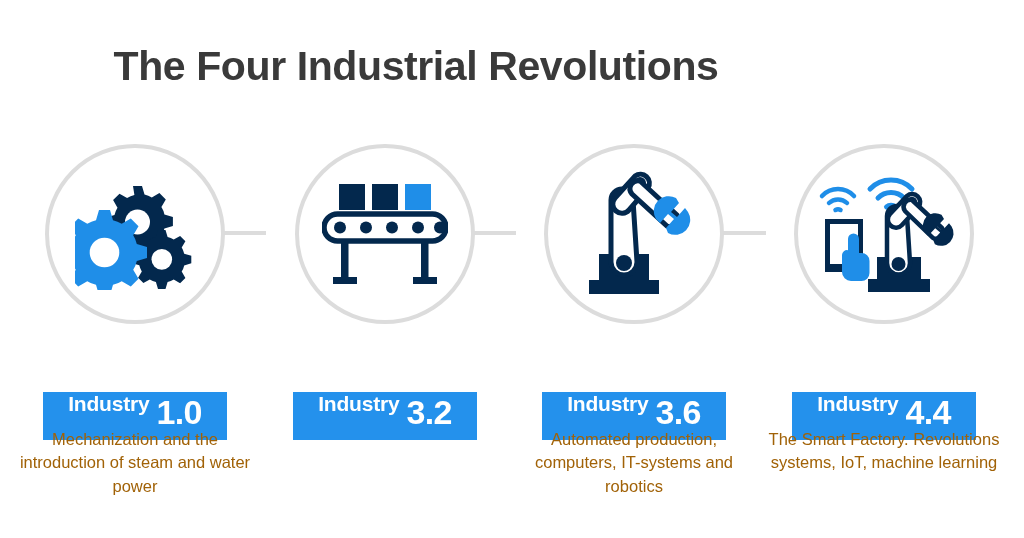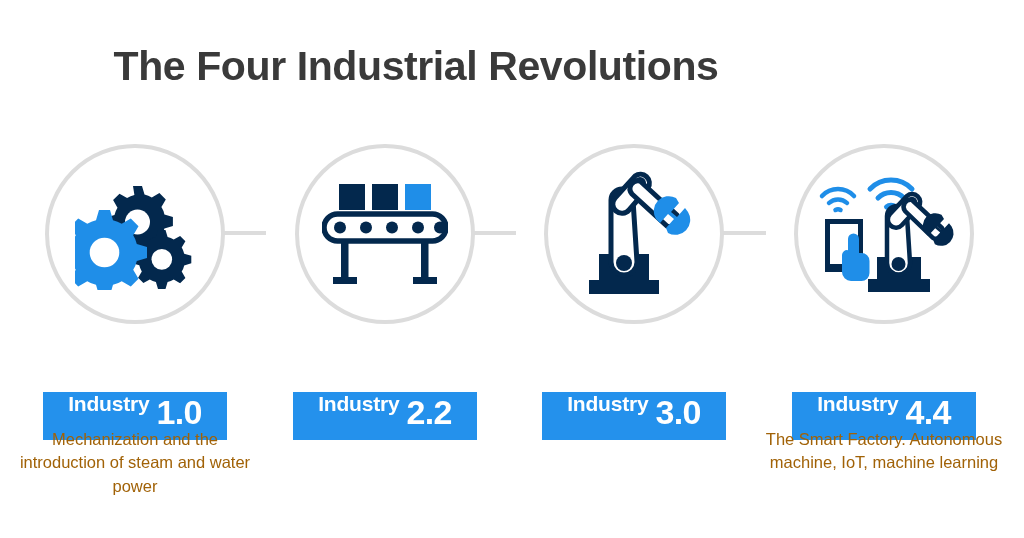--- a/index.html
+++ b/index.html
@@ -171,21 +171,21 @@
         <rect x="19" y="63" width="7.5" height="37" fill="#03284d"></rect>
         <rect x="99" y="63" width="7.5" height="37" fill="#03284d"></rect>
         <rect x="11" y="99" width="24" height="7" fill="#03284d"></rect>
         <rect x="91" y="99" width="24" height="7" fill="#03284d"></rect>
       </svg>
     </span>
   </div>
 
   <div class="badge">
     <span class="badge-word">Industry</span>
-    <span class="badge-num">2.2</span>
+    <span class="badge-num">3.2</span>
   </div>
 
 </div>
 
 <div id="stage-3" class="stage">
 
   <div class="icon-circle">
     <span>
       <svg width="118" height="128" viewBox="0 0 118 128">
 
@@ -209,23 +209,24 @@
 
         <g fill="#1f8ee8">
           <path d="M104 33 l-8 9 6 5 8-9 3 4 a15 15 0 0 1 -20 21 l-2-5 8-9 -6-5 -8 9 -4-4 a15 15 0 0 1 20 -21 z"></path>
         </g>
       </svg>
     </span>
   </div>
 
   <div class="badge">
     <span class="badge-word">Industry</span>
-    <span class="badge-num">3.0</span>
-  </div>
-
+    <span class="badge-num">3.6</span>
+  </div>
+
+  <div class="caption">Automated production, computers, IT-systems and robotics</div>
 </div>
 
 <div id="stage-4" class="stage">
 
   <div class="icon-circle">
     <span>
       <svg width="146" height="130" viewBox="0 0 146 130">
 
         <g fill="none" stroke="#1f8ee8" stroke-width="4.5" stroke-linecap="round">
           <path d="M11 27 a22 22 0 0 1 32 0"></path>
@@ -269,14 +270,14 @@
         </g>
       </svg>
     </span>
   </div>
 
   <div class="badge">
     <span class="badge-word">Industry</span>
     <span class="badge-num">4.4</span>
   </div>
 
-  <div class="caption">The Smart Factory. Autonomous machine, IoT, machine learning</div>
+  <div class="caption">The Smart Factory. Revolutions systems, IoT, machine learning</div>
 </div>
 
 </body></html>

